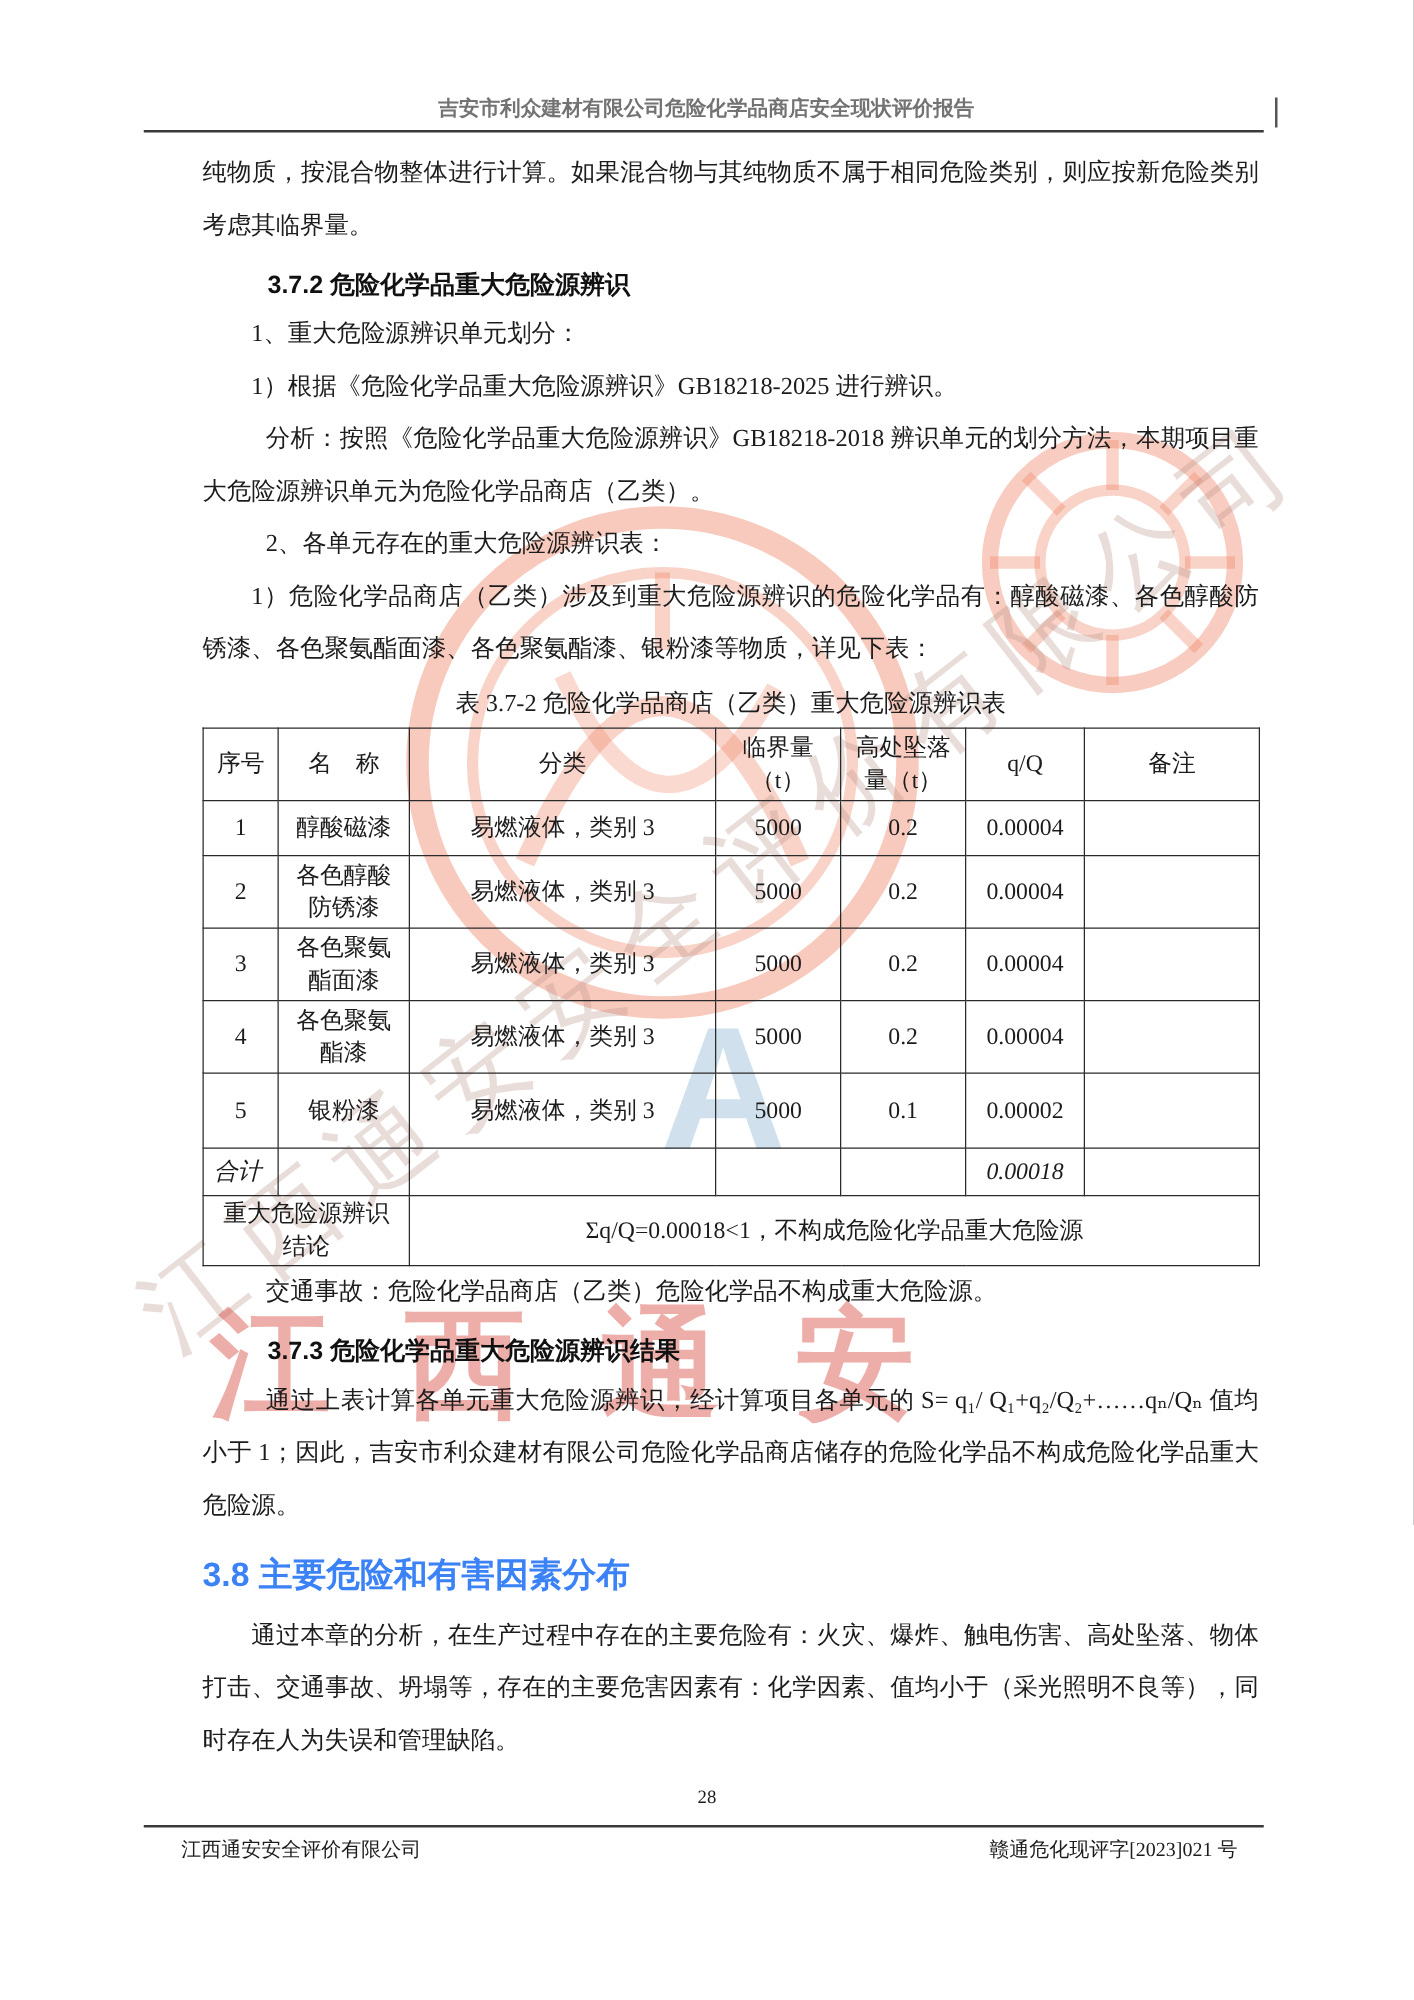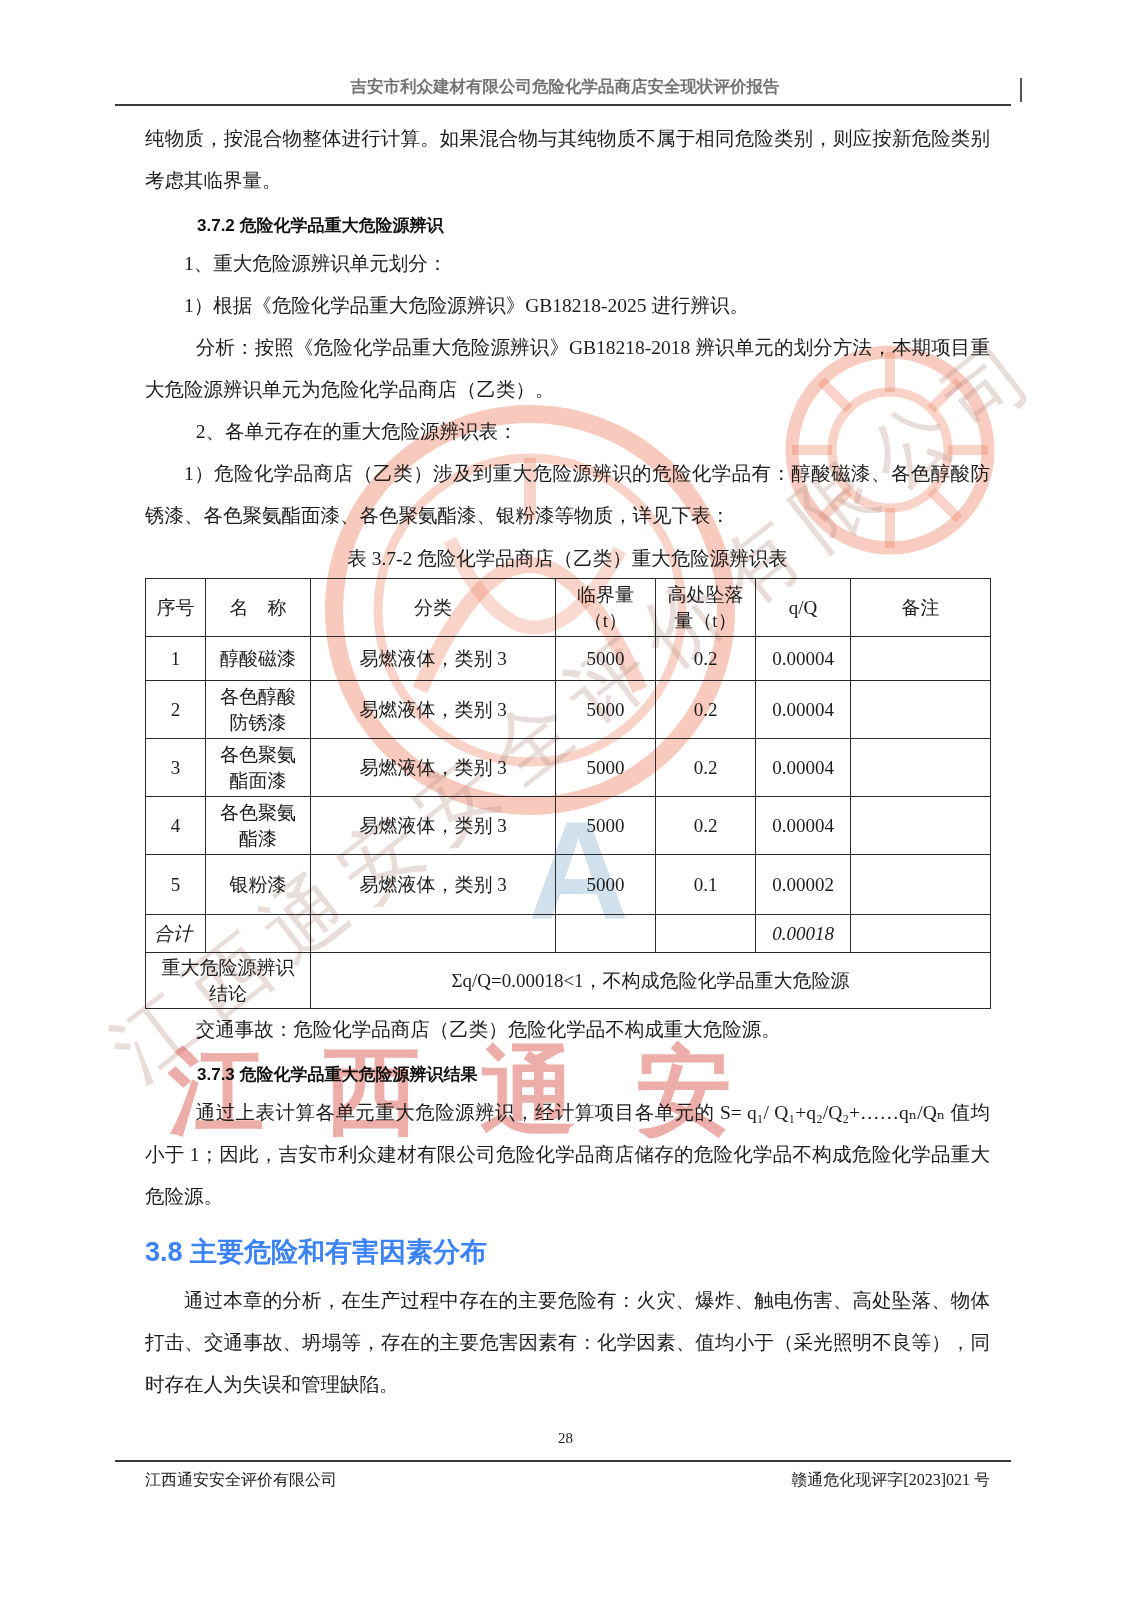--- a/index.html
+++ b/index.html
@@ -41,26 +41,26 @@
     text-align:center; font-weight:bold; font-size:16.5px;
     font-family: "Liberation Sans", sans-serif; color:#737373;
   }
   .header-rule { position:absolute; left:115px; top:104px; width:896px; height:2px; background:#3a3a3a; z-index:2; }
   .header-tick { position:absolute; left:1020px; top:78px; width:2px; height:24px; background:#555; z-index:2; }
   .page-number { position:absolute; left:0; top:1430px; width:100%; text-align:center; font-size:15px; z-index:2; }
   .footer-rule { position:absolute; left:115px; top:1460px; width:896px; height:2px; background:#3a3a3a; z-index:2; }
   .footer-left { position:absolute; left:145px; top:1470px; font-size:16px; z-index:2; }
   .footer-right { position:absolute; right:141px; top:1470px; font-size:16px; z-index:2; }
   
-  .content { position:absolute; left:145px; top:0; width:845px; padding-top:118px; z-index:1; }
+  .content { position:absolute; left:162px; top:0; width:845px; padding-top:118px; z-index:1; }
   p.body { margin:0; font-size:19.5px; line-height:42px; text-align:justify; }
   .ind2  { text-indent:2em; }
   .ind28 { text-indent:2.6em; }
   h3.hsub {
-    margin:12px 0 6px 52px; font-size:17px; font-weight:bold;
+    margin:12px 0 6px 52px; font-size:20px; font-weight:bold;
     font-family:"Liberation Sans", sans-serif; color:#111;
   }
   h2.hmain {
     margin:16px 0 10px 0; font-size:27px; font-weight:bold;
     font-family:"Liberation Sans", sans-serif; color:#3b82f6;
   }
   .caption { margin:8px 0 6px 0; text-align:center; font-size:19.5px; }
   table.haz {
     width:845px; border-collapse:collapse; table-layout:fixed;
     background:transparent; font-size:19px;

